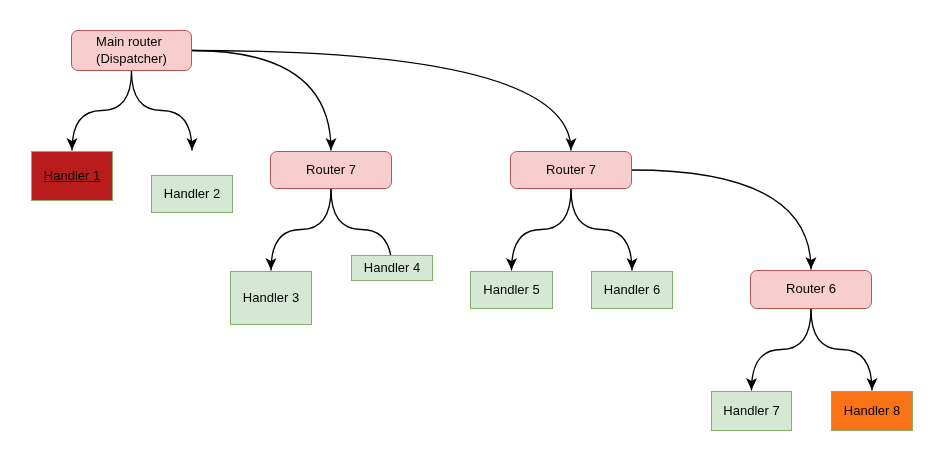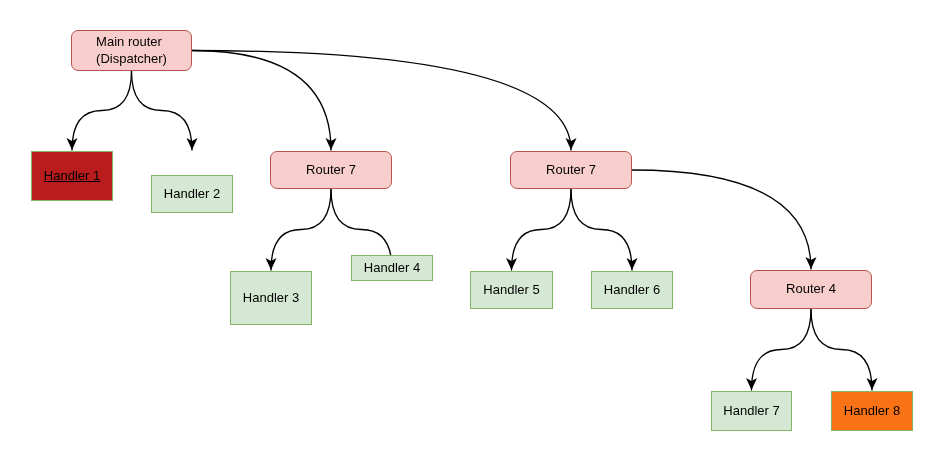--- a/index.html
+++ b/index.html
@@ -98,21 +98,21 @@
       <div class="node handler" style="left: 351px; top: 255px; width: 82px; height: 26px; background: rgb(213, 232, 212); border-color: rgb(130, 179, 102);">
         <span class="label">Handler 4</span>
       </div>
       <div class="node handler" style="left: 470px; top: 271px; width: 83px; height: 38px; background: rgb(213, 232, 212); border-color: rgb(130, 179, 102);">
         <span class="label">Handler 5</span>
       </div>
       <div class="node handler" style="left: 591px; top: 271px; width: 82px; height: 38px; background: rgb(213, 232, 212); border-color: rgb(130, 179, 102);">
         <span class="label">Handler 6</span>
       </div>
       <div class="node router" style="left: 750px; top: 270px; width: 122px; height: 39px; background: rgb(248, 206, 204); border-color: rgb(184, 84, 80);">
-        <span class="label">Router 4</span>
+        <span class="label">Router 6</span>
       </div>
       <div class="node handler" style="left: 711px; top: 391px; width: 81px; height: 40px; background: rgb(213, 232, 212); border-color: rgb(130, 179, 102);">
         <span class="label">Handler 7</span>
       </div>
       <div class="node handler" style="left: 831px; top: 391px; width: 82px; height: 40px; background: #f97316; border-color: rgb(130, 179, 102);">
         <span class="label">Handler 8</span>
       </div>
     </div>
 </div>
 

